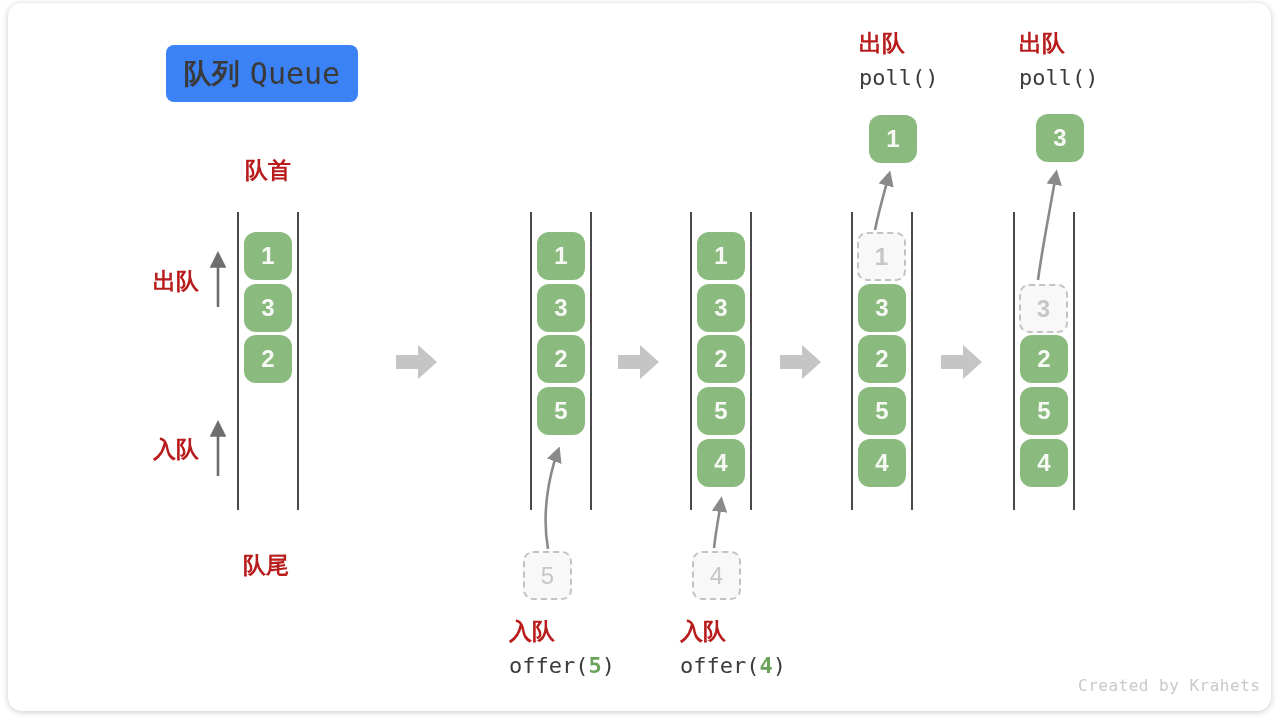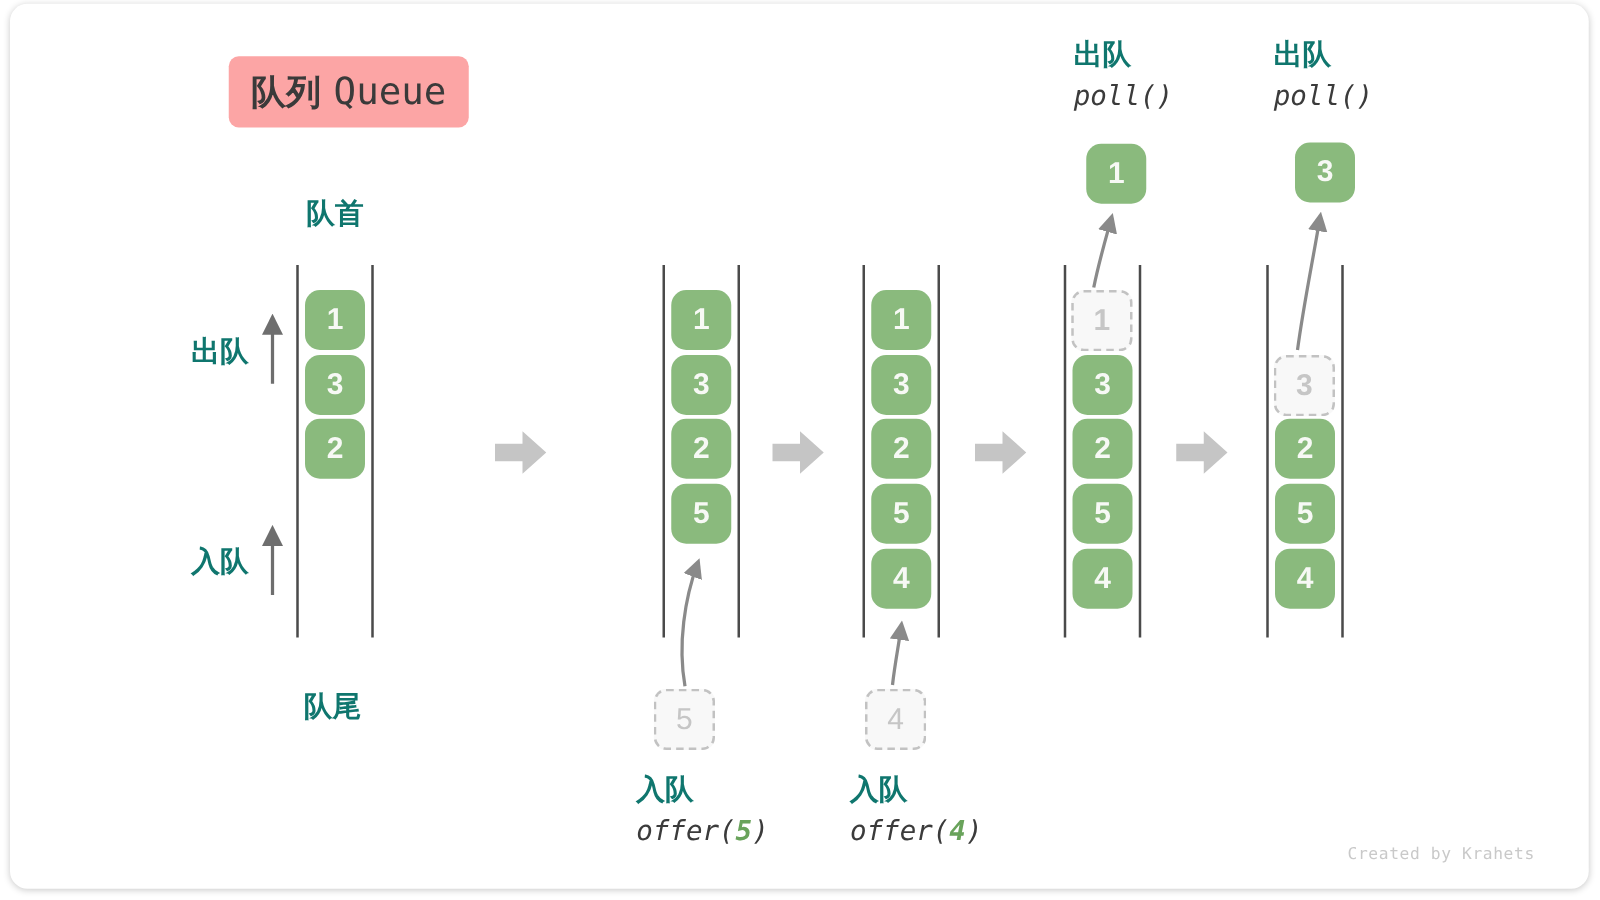--- a/index.html
+++ b/index.html
@@ -1,48 +1,48 @@
 <!DOCTYPE html>
 <html><head>
 <meta charset="utf-8">
 <style>
   html,body{margin:0;padding:0;background:#fff;}
   .stage{position:relative;width:1280px;height:720px;font-family:"Liberation Sans",sans-serif;overflow:hidden;}
   .panel{position:absolute;left:8px;top:3px;width:1263px;height:708px;background:#fff;border-radius:14px;box-shadow:0 1px 6px rgba(0,0,0,.22);}
   .abs{position:absolute;font-family:Liberation Mono, monospace;}
 
   
-  .title-box{position:absolute;left:183px;top:45px;width:192px;height:57px;background:#fca5a5;border-radius:8px;display:flex;align-items:center;justify-content:center;gap:10px;}
+  .title-box{position:absolute;left:166px;top:45px;width:192px;height:57px;background:#3b82f6;border-radius:8px;display:flex;align-items:center;justify-content:center;gap:10px;}
   .title-zh{font-weight:700;font-size:28px;color:#3a3a3a;}
   .title-en{font-family:"DejaVu Sans Mono",monospace;font-size:30px;color:#3a3a3a;}
 
   
-  .zh-label{font-weight:700;font-size:23px;color:#0f766e;white-space:nowrap;}
-  .mono{font-family:"DejaVu Sans Mono",monospace;font-size:22px;color:#3b3b3b;white-space:nowrap;font-style:italic;}
+  .zh-label{font-weight:700;font-size:23px;color:#b91c1c;white-space:nowrap;}
+  .mono{font-family:"DejaVu Sans Mono",monospace;font-size:22px;color:#3b3b3b;white-space:nowrap;}
   .mono .arg{color:#69a35b;font-weight:700;}
 
   
   .queue{position:absolute;top:212px;width:62px;height:298px;}
   .vline{position:absolute;top:0;width:1.6px;height:100%;background:#4a4a4a;}
   .vline.left{left:0;} .vline.right{right:0;}
   .qbox{position:absolute;left:7px;width:48px;height:48px;border-radius:12px;background:#8aba7d;
         color:#f7f9f5;font-weight:700;font-size:24px;display:flex;align-items:center;justify-content:center;}
   .qbox.dashed{left:6px;width:45px;height:45px;background:#f8f8f8;border:2px dashed #c2c2c2;border-radius:10px;color:#c6c6c6;}
   .slot-0{top:20px;} .slot-1{top:72px;} .slot-2{top:123px;} .slot-3{top:175px;} .slot-4{top:227px;}
 
   
   .float-box{position:absolute;width:48px;height:48px;border-radius:12px;background:#8aba7d;color:#f7f9f5;
              font-weight:700;font-size:24px;display:flex;align-items:center;justify-content:center;}
   .pending-box{position:absolute;width:45px;height:45px;background:#f8f8f8;border:2px dashed #c2c2c2;border-radius:10px;
                color:#c6c6c6;font-size:24px;font-weight:400;display:flex;align-items:center;justify-content:center;}
 
   .op-label{position:absolute;line-height:1.05;}
   .op-label .zh-label{display:block;margin-bottom:11px;}
 
-  .watermark{position:absolute;left:1078px;top:676px;font-family:"DejaVu Sans Mono",monospace;font-size:13px;color:#c9c9c9;letter-spacing:.5px;}
+  .watermark{position:absolute;left:1078px;top:676px;font-family:"DejaVu Sans Mono",monospace;font-size:16px;color:#c9c9c9;letter-spacing:.5px;}
   svg.overlay{position:absolute;left:0;top:0;pointer-events:none;}
 </style>
 </head>
 <body>
 
 <div class="stage">
   <div class="panel"></div>
 
   <div class="title-box">
     <span class="title-zh">队列</span>

